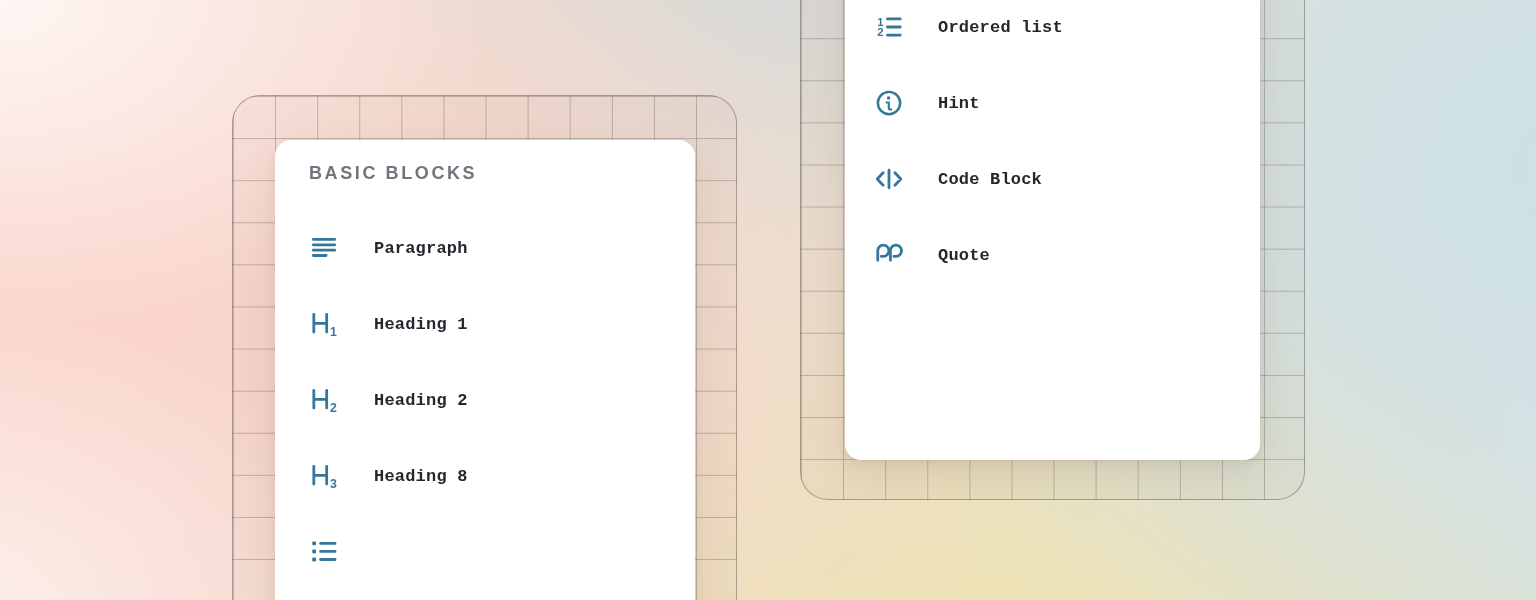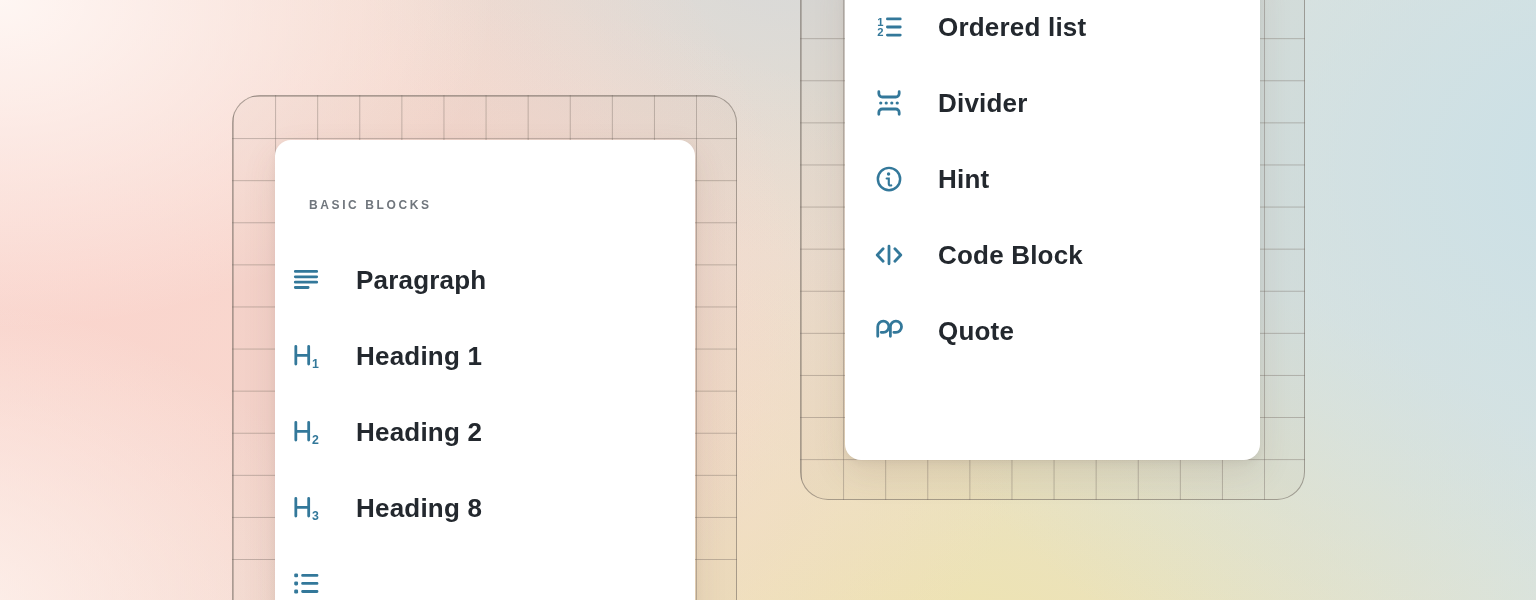--- a/index.html
+++ b/index.html
@@ -35,47 +35,48 @@
   .grid-panel.right{ left:800px; top:-47px; width:505px; height:547px; }
   .card{
     position:absolute;
     background:#ffffff;
     border-radius:16px;
     box-shadow:0 14px 34px rgba(110,75,55,.12), 0 3px 9px rgba(0,0,0,.05);
   }
   .card.left-card{ left:275px; top:140px; width:420px; height:520px; }
   .card.right-card{ left:845px; top:-40px; width:415px; height:500px; }
   .section-label{
-    margin:56px 0 0 34px;
-    font-size:12px;font-weight:700;
+    margin:24px 0 0 34px;
+    font-size:18px;font-weight:700;
     letter-spacing:2.6px;
     color:var(--section-label, #70767d);
     line-height:19px;
   }
   .menu-list{ display:flex; flex-direction:column; }
   .card.left-card .menu-list{ margin-top:27px; }
   .card.right-card .menu-list{ padding-top:29px; }
   .menu-item{
     height:76px; display:flex; align-items:center;
     cursor:pointer;
   }
-  .card.left-card .menu-item{ padding-left:16px; }
+  .card.left-card .menu-item{ padding-left:34px; }
   .card.right-card .menu-item{ padding-left:29px; }
   .menu-item .icon{
     width:30px;height:30px;flex:0 0 30px;
     display:inline-flex;align-items:center;justify-content:center;
     color:var(--accent-teal, #33789a);
   }
   .card.left-card .menu-item .icon{ margin-right:35px; }
   .card.right-card .menu-item .icon{ margin-right:34px; }
   .menu-item .icon svg{ width:30px;height:30px;display:block; }
   .icon text{ font-family:"Liberation Sans", sans-serif; }
   .menu-item .label{
-    font-size:26px;font-weight:700;letter-spacing:.2px;
+    font-size:17px;font-weight:700;letter-spacing:.2px;
     color:var(--item-text, #23282e);
+    font-family:Liberation Mono, monospace;
   }
 </style>
 </head>
 <body>
 
 <div class="stage">
 
   <div class="grid-panel left"></div>
   <div class="grid-panel right"></div>
 
@@ -138,33 +139,20 @@
               <text x="3" y="12.6" font-size="10.5" font-weight="700" fill="currentColor">1</text>
               <text x="3" y="22.4" font-size="10.5" font-weight="700" fill="currentColor">2</text>
               <path fill="none" stroke="currentColor" stroke-width="2.6" stroke-linecap="round" stroke-linejoin="round" d="M12.5 6.5h12M12.5 14h12M12.5 21.5h12"></path>
             </svg>
           </span>
     <span class="label">Ordered list</span>
   </div>
         <div class="menu-item">
     <span class="icon">
             <svg viewBox="0 0 28 28">
-              <path fill="none" stroke="currentColor" stroke-width="2.6" stroke-linecap="round" stroke-linejoin="round" d="M4.5 3.5v1.7a3.2 3.2 0 0 0 3.2 3.2h12.6a3.2 3.2 0 0 0 3.2-3.2V3.5"></path>
-              <circle cx="6.3" cy="14" r="1.5" fill="currentColor"></circle>
-              <circle cx="11.4" cy="14" r="1.5" fill="currentColor"></circle>
-              <circle cx="16.6" cy="14" r="1.5" fill="currentColor"></circle>
-              <circle cx="21.7" cy="14" r="1.5" fill="currentColor"></circle>
-              <path fill="none" stroke="currentColor" stroke-width="2.6" stroke-linecap="round" stroke-linejoin="round" d="M4.5 24.5v-1.7a3.2 3.2 0 0 1 3.2-3.2h12.6a3.2 3.2 0 0 1 3.2 3.2v1.7"></path>
-            </svg>
-          </span>
-    <span class="label">Divider</span>
-  </div>
-        <div class="menu-item">
-    <span class="icon">
-            <svg viewBox="0 0 28 28">
               <circle cx="14" cy="14" r="10.4" fill="none" stroke="currentColor" stroke-width="2.3"></circle>
               <circle cx="13.6" cy="9.3" r="1.6" fill="currentColor"></circle>
               <path fill="none" stroke="currentColor" stroke-width="2" stroke-linecap="round" d="M11.8 13.5h2v5.1c0 1.1.9 1.7 2.3 1.4"></path>
             </svg>
           </span>
     <span class="label">Hint</span>
   </div>
         <div class="menu-item">
     <span class="icon">
             <svg viewBox="0 0 28 28">

